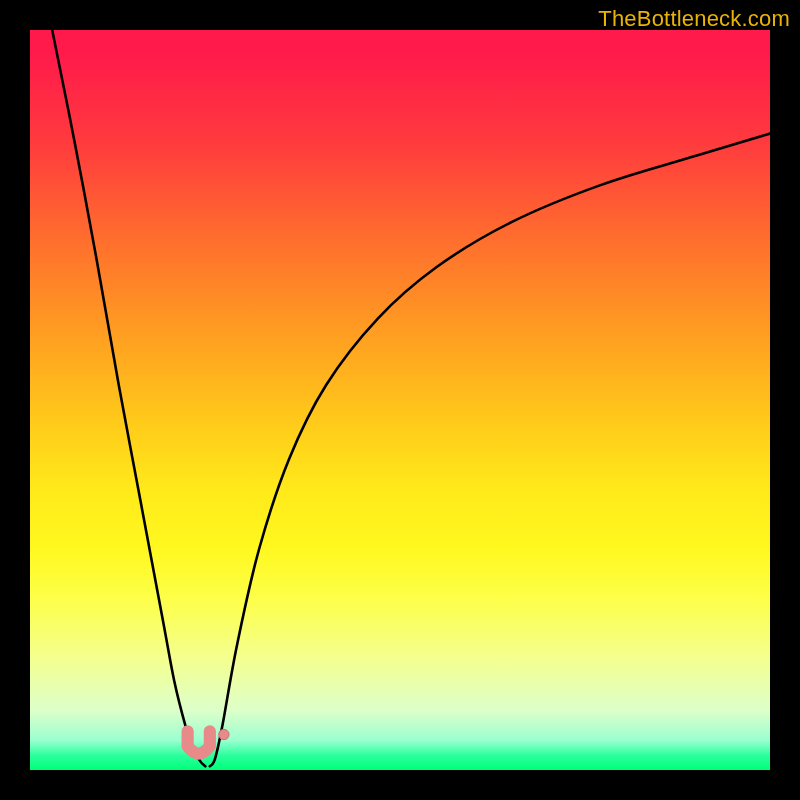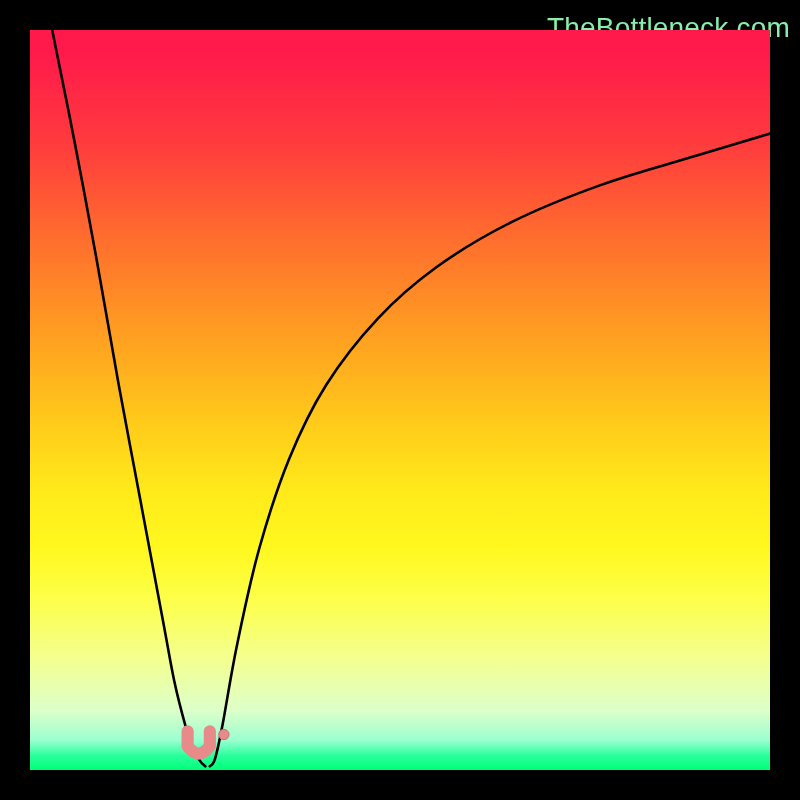--- a/index.html
+++ b/index.html
@@ -35,24 +35,24 @@
       #fdff4a 77%,
       #f4ff90 85%,
       #dcffca 92%,
       #9affd0 96%,
       #2cff9e 98%,
       #00ff7a 100%
     );
   }
   .attribution {
     position: absolute;
-    top: 12px;
+    top: 6px;
     right: 10px;
-    color: #86efac;
-    font-size: 28px;
+    color: #eab308;
+    font-size: 22px;
     font-weight: 500;
     letter-spacing: 0.2px;
     user-select: none;
   }
   svg.curves {
     position: absolute;
     left: 0;
     top: 0;
     width: 740px;
     height: 740px;

